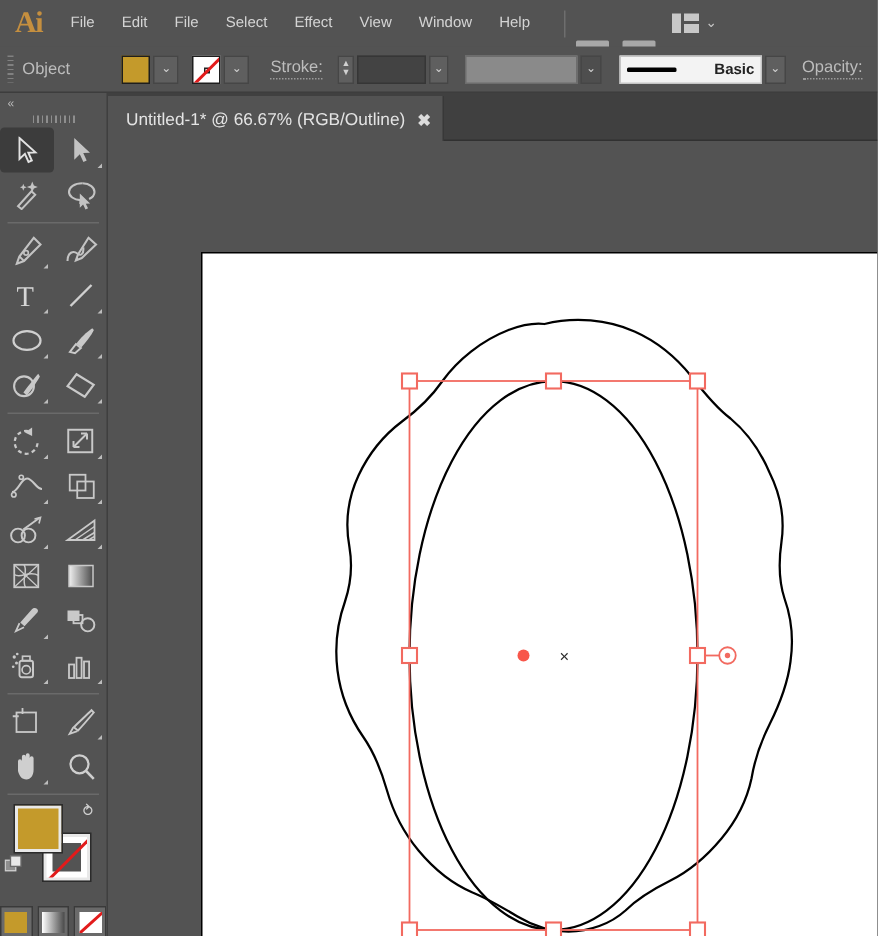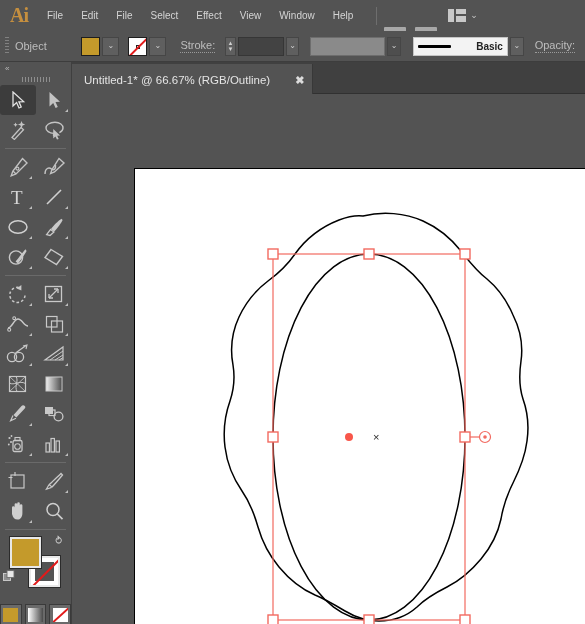--- a/index.html
+++ b/index.html
@@ -125,21 +125,21 @@
   .mode-btn .non::after { content:""; position:absolute; left:-3px; top:6px; width:22px; height:1.8px;
     background:#e21b1b; transform:rotate(-42deg); }
 
   
   .tabbar {
     position:absolute; left:72px; top:62px; width:513px; height:32px;
     background:#404040; border-bottom:1px solid #313131;
   }
   .doctab {
     position:absolute; left:0; top:2px; height:32px; background:#535353;
-    display:flex; align-items:center; padding:0 8px 0 12px; gap:25px;
+    display:flex; align-items:center; padding:0 8px 0 12px; gap:8px;
     border-right:1px solid #383838;
   }
   .doctab-title { color:#e4e4e4; font-size:11.5px; white-space:nowrap; }
   .doctab-close { color:#dcdcdc; font-size:11px; font-weight:bold; cursor:pointer; }
 
   
   .canvasarea {
     position:absolute; left:72px; top:94px; width:513px; height:530px;
     background:#535353; overflow:hidden;
   }

